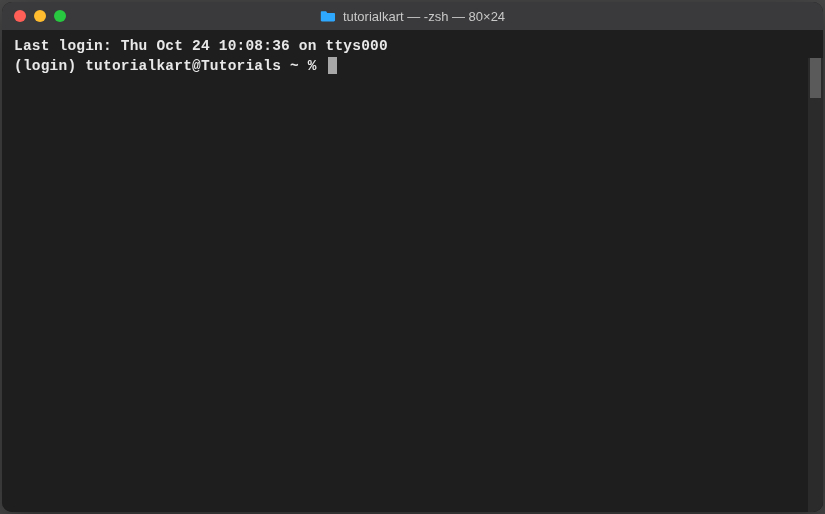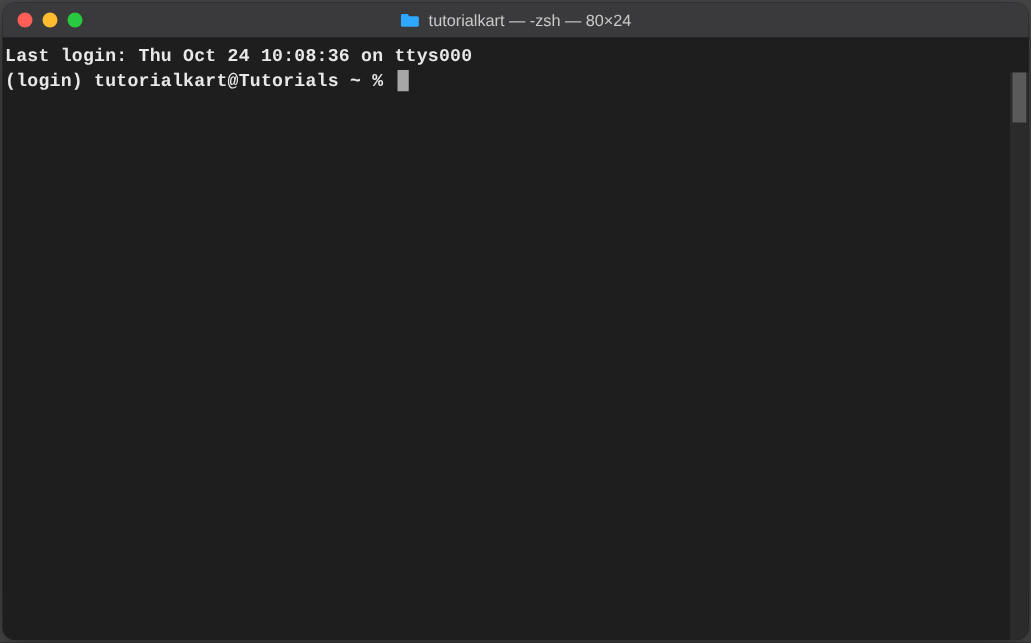--- a/index.html
+++ b/index.html
@@ -62,21 +62,21 @@
       font-weight: 500;
     }
     .folder-icon-svg {
       width: 15px;
       height: 12px;
       fill: #2ea8ff;
     }
     .terminal-body {
       flex: 1;
       background: #1e1e1e;
-      padding: 6px 2px;
+      padding: 6px 12px;
       color: #e8e8e8;
       font-size: 14.5px;
       line-height: 20px;
       font-weight: 600;
       letter-spacing: 0.2px;
       position: relative;
     }
     .terminal-line {
       white-space: pre;
     }

